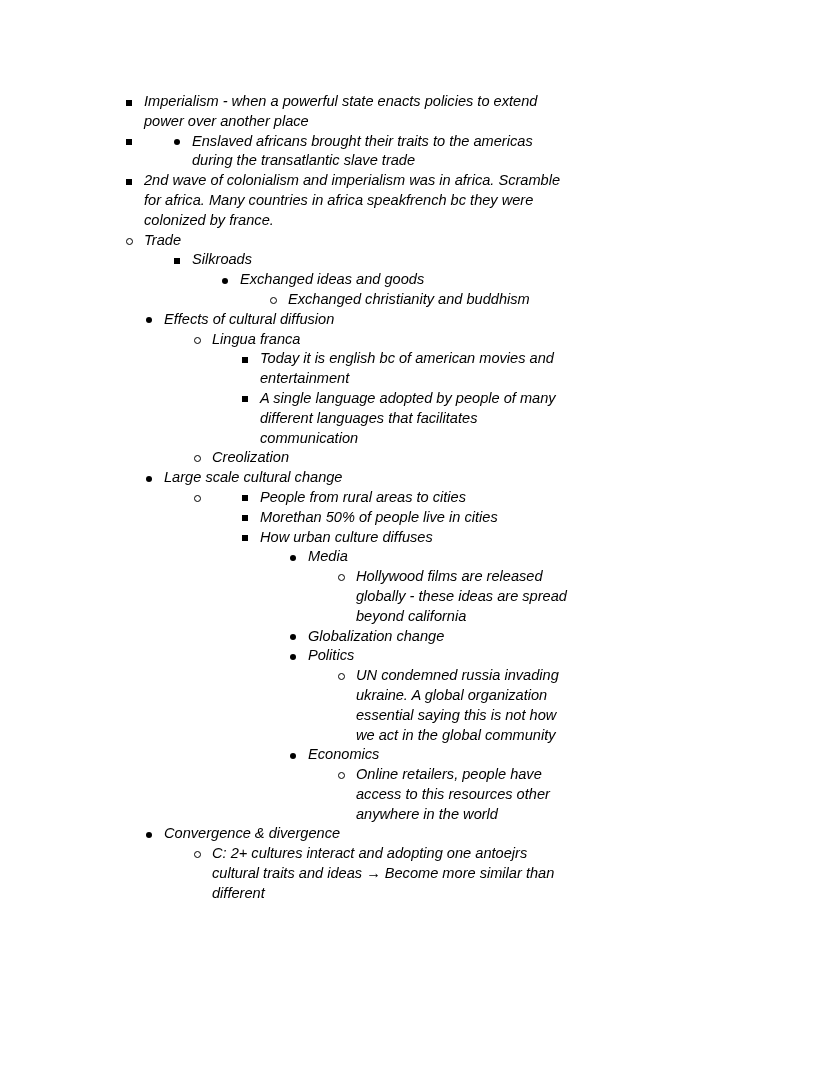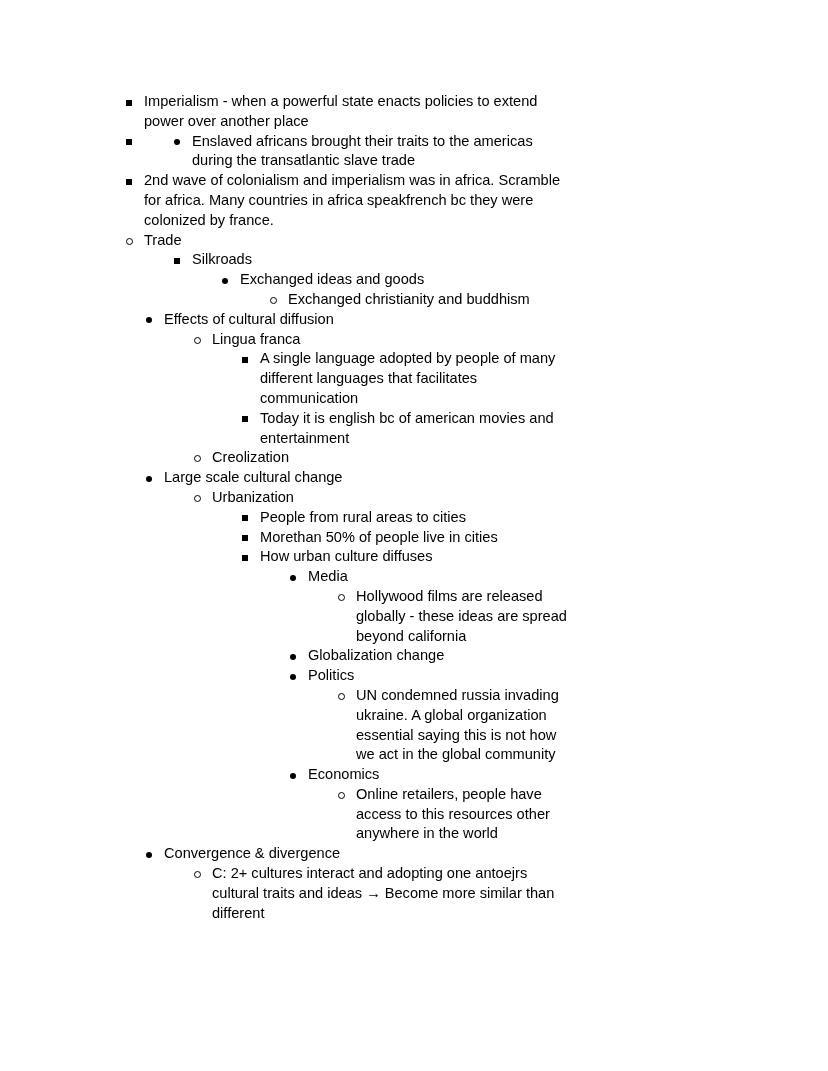--- a/index.html
+++ b/index.html
@@ -15,20 +15,21 @@
     -webkit-font-smoothing: antialiased;
   }
   .page {
     position: relative;
     width: 664px;
     height: 1071px;
     background: #ffffff;
     box-sizing: border-box;
     padding: 92px 96px 0 96px;
     overflow: hidden;
+    font-style: italic;
   }
   ul {
     list-style: none;
     margin: 0;
     padding: 0;
   }
   li {
     position: relative;
     font-size: 14.6px;
     line-height: 19.8px;
@@ -162,37 +163,36 @@
           </ul>
         </li>
       </ul>
       <li class="lvl l1">
         <span class="txt">Effects of cultural diffusion</span>
         <ul>
           <li class="lvl l2">
             <span class="txt">Lingua franca</span>
             <ul>
               <li class="lvl l3">
+                <span class="txt">Today it is english bc of american movies and entertainment</span>
+              </li>
+              <li class="lvl l3">
                 <span class="txt">A single language adopted by people of many different languages that facilitates communication</span>
-              </li>
-              <li class="lvl l3">
-                <span class="txt">Today it is english bc of american movies and entertainment</span>
               </li>
             </ul>
           </li>
           <li class="lvl l2">
             <span class="txt">Creolization</span>
           </li>
         </ul>
       </li>
       <li class="lvl l1">
         <span class="txt">Large scale cultural change</span>
         <ul>
           <li class="lvl l2">
-            <span class="txt">Urbanization</span>
             <ul>
               <li class="lvl l3">
                 <span class="txt">People from rural areas to cities</span>
               </li>
               <li class="lvl l3">
                 <span class="txt">Morethan 50% of people live in cities</span>
               </li>
               <li class="lvl l3">
                 <span class="txt">How urban culture diffuses</span>
                 <ul>

